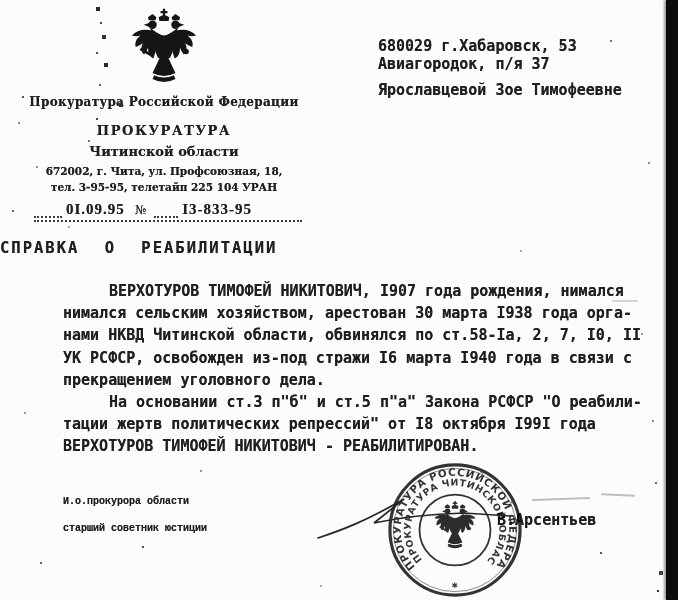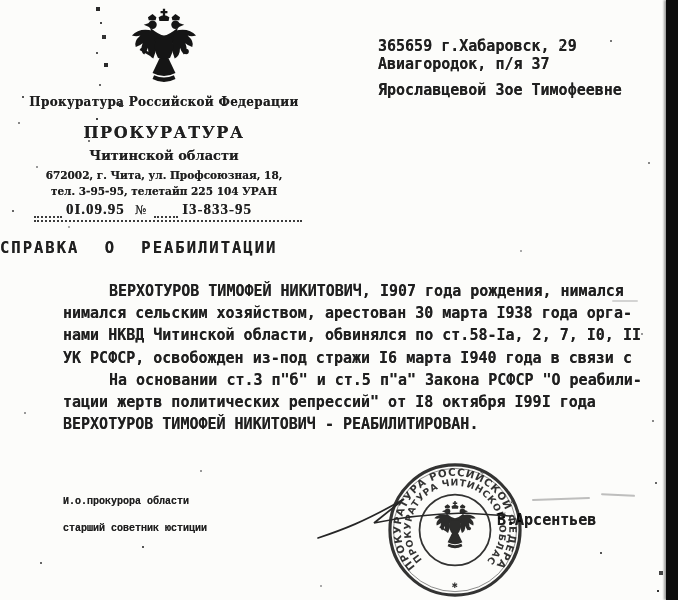--- a/index.html
+++ b/index.html
@@ -10,21 +10,21 @@
     color:#1f1f1f;
   }
   .ink{ text-shadow:0 0 .5px rgba(10,10,10,.65); }
   
   .letterhead{
     position:absolute; left:28px; top:6px; width:272px;
     text-align:center; font-family:"DejaVu Serif","Liberation Serif",serif;
   }
   .emblem{ width:80px; height:84px; margin:2px auto 0; display:block; filter:blur(.3px); }
   .parent-org{ font-size:12px; font-weight:600; margin-top:3px; letter-spacing:.3px; }
-  .org-name{ font-size:16px; font-weight:bold; letter-spacing:1.6px; margin-top:14px; }
+  .org-name{ font-size:13px; font-weight:bold; letter-spacing:1.6px; margin-top:14px; }
   .org-region{ font-size:13px; font-weight:bold; margin-top:6px; }
   .addr{ font-size:10.5px; font-weight:600; margin-top:6px; }
   .phone{ font-size:10.5px; font-weight:600; margin-top:4px; }
   .ref-row{
     position:absolute; left:34px; top:194px; width:268px; height:24px;
     display:flex; align-items:flex-end;
     border-bottom:2px dotted #3c3c3c; padding-bottom:2px;
   }
   .dotlead{ border-bottom:2px dotted #3c3c3c; height:3px; }
   .dot1{ width:28px; margin-right:4px; }
@@ -104,32 +104,33 @@
 
   <div class="ref-row">
     <span class="dotlead dot1"></span>
     <span class="ref-date ink">0I.09.95</span>
     <span class="ref-no ink">№</span>
     <span class="dotlead dot2"></span>
     <span class="ref-num ink">I3-833-95</span>
   </div>
 
   <div class="recipient ink">
-    <div class="r1">365659 г.Хабаровск, 29</div>
+    <div class="r1">680029 г.Хабаровск, 53</div>
     <div class="r2">Авиагородок, п/я 37</div>
     <div class="r3">Ярославцевой Зое Тимофеевне</div>
   </div>
 
   <div class="doc-title ink">СПРАВКА О РЕАБИЛИТАЦИИ</div>
 
   <div class="body-text ink">
     <div class="indent">ВЕРХОТУРОВ ТИМОФЕЙ НИКИТОВИЧ, I907 года рождения, нимался</div>
     <div>нимался сельским хозяйством, арестован 30 марта I938 года орга-</div>
     <div>нами НКВД Читинской области, обвинялся по ст.58-Iа, 2, 7, I0, II</div>
     <div>УК РСФСР, освобожден из-под стражи I6 марта I940 года в связи с</div>
+    <div>прекращением уголовного дела.</div>
     <div class="indent">На основании ст.3 п"б" и ст.5 п"а" Закона РСФСР "О реабили-</div>
     <div>тации жертв политических репрессий" от I8 октября I99I года</div>
     <div>ВЕРХОТУРОВ ТИМОФЕЙ НИКИТОВИЧ - РЕАБИЛИТИРОВАН.</div>
   </div>
 
   <div class="sig-block ink">
     <div>И.о.прокурора области</div>
     <div>старший советник юстиции</div>
   </div>
   <div class="sig-name ink">В.Арсентьев</div>

